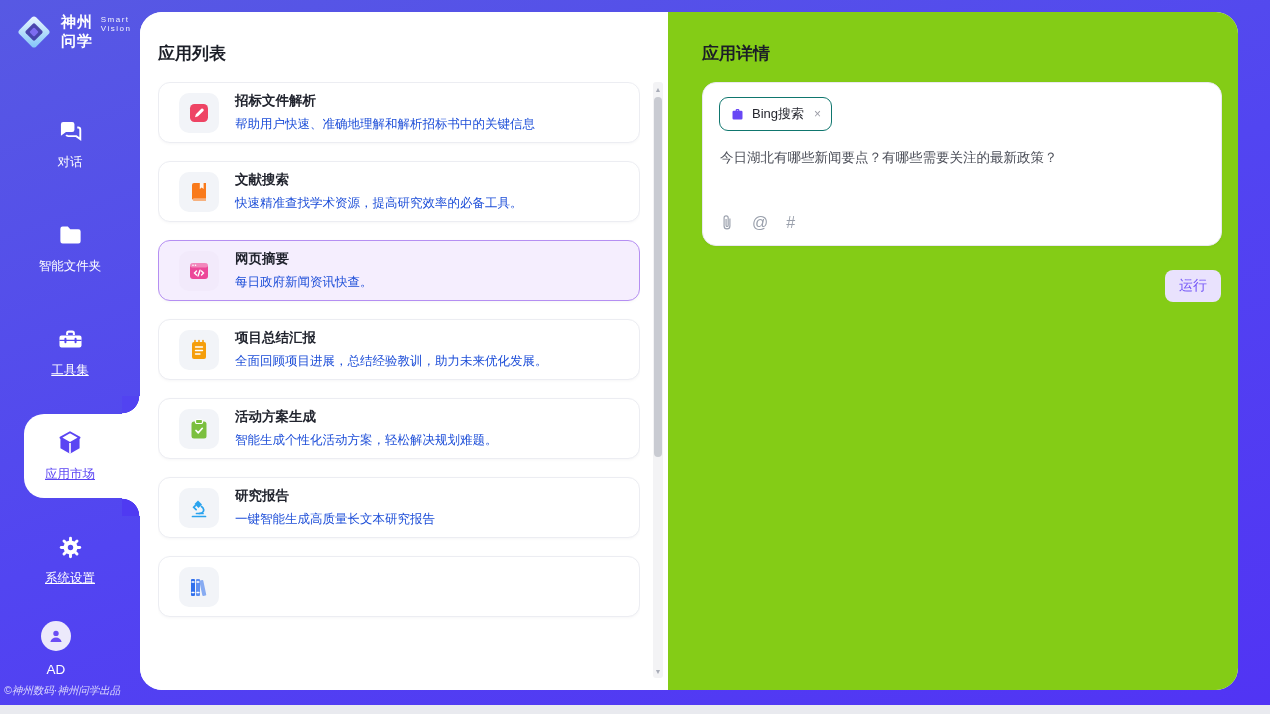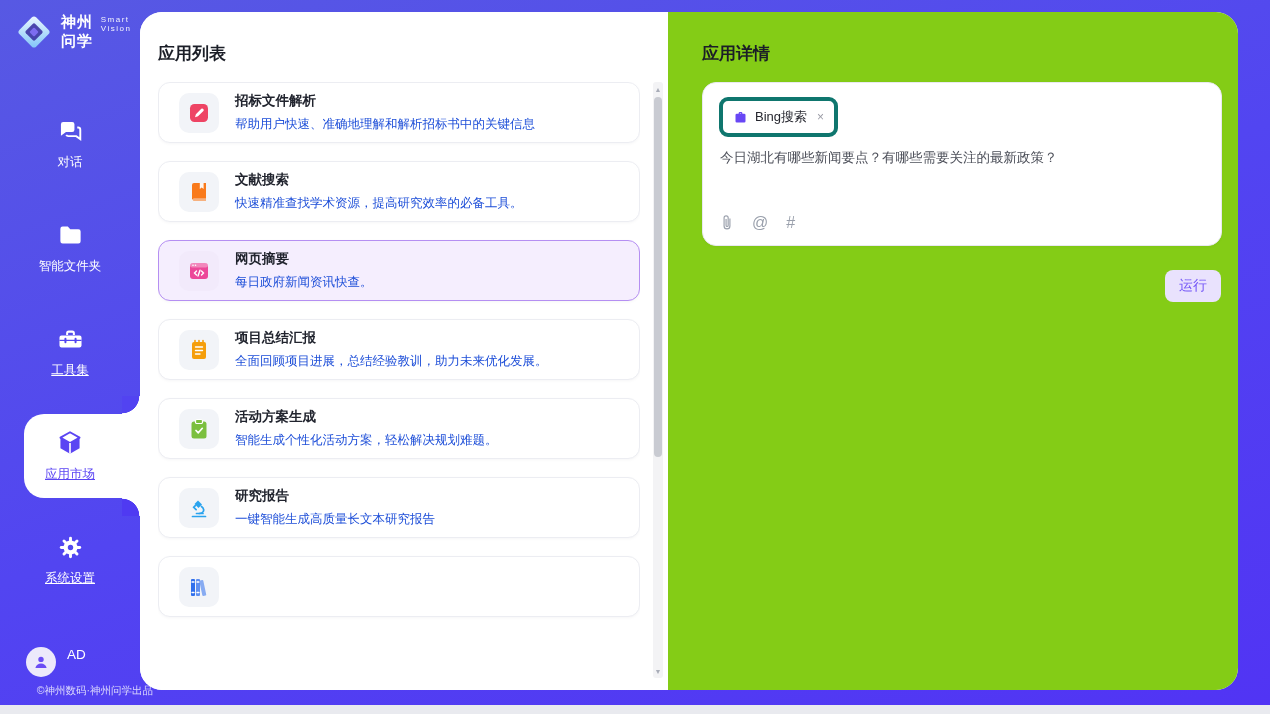--- a/index.html
+++ b/index.html
@@ -26,25 +26,25 @@
 
   .nav-item.active { color:#5b45f3; }
   .active-blob { display:none; }
   .nav-item.active .active-blob { display:block; position:absolute; left:24px; right:0; top:10px; bottom:10px;
               background:#fff; border-radius:20px 0 0 20px; z-index:1; }
   .nav-item.active::before { content:""; position:absolute; right:0; top:-8px; width:18px; height:18px; z-index:1;
               background:radial-gradient(circle 18px at 0 0, #5243f1 0 17px, #fff 17.6px); }
   .nav-item.active::after  { content:""; position:absolute; right:0; bottom:-8px; width:18px; height:18px; z-index:1;
               background:radial-gradient(circle 18px at 0 100%, #4f3af2 0 17px, #fff 17.6px); }
 
-  .user { position:absolute; bottom:28px; left:0; width:112px; display:flex; justify-content:center; gap:11px; cursor:pointer; }
+  .user { position:absolute; bottom:28px; left:0; width:112px; display:flex; align-items:center; justify-content:center; gap:11px; cursor:pointer;flex-direction:column; }
   .avatar { width:30px; height:30px; border-radius:50%; background:#ece9fb; display:flex; align-items:center; justify-content:center; }
   .user-label { color:#fff; font-size:13.5px; }
-  .side-footer { position:absolute; bottom:7px; left:13px; width:140px; text-align:right;
-                 color:rgba(255,255,255,.78); font-size:10.5px; }
+  .side-footer { position:absolute; bottom:7px; left:4px; width:140px; text-align:left;
+                 color:rgba(255,255,255,.78); font-size:10.5px;font-style:italic; }
 
   
   .content { position:absolute; left:140px; top:12px; width:1098px; height:678px;
              border-radius:22px; overflow:hidden; display:flex; background:#fff; }
   .list-panel { position:relative; width:528px; background:#fff; }
   .detail-panel { position:relative; flex:1; background:#84cc16; }
   .panel-title { position:absolute; top:30px; font-size:17px; font-weight:bold; color:#1b1e27; }
   .list-panel .panel-title { left:18px; }
   .detail-panel .panel-title { left:34px; }
 
@@ -67,21 +67,21 @@
   .sb-arrow { position:absolute; left:0; width:10px; height:12px; color:#a9adb8; font-size:7px;
               display:flex; align-items:center; justify-content:center; cursor:pointer; }
   .sb-up { top:1px; } .sb-down { bottom:1px; }
   .sb-thumb { position:absolute; top:15px; left:1px; width:8px; height:360px;
               background:#c9cbd2; border-radius:4px; cursor:pointer; }
 
   
   .composer { position:absolute; top:70px; left:34px; right:16px; height:164px; background:#fff;
               border:1px solid #e9e9f0; border-radius:14px; box-shadow:0 1px 3px rgba(16,24,40,.03); cursor:text; }
   .chip { position:absolute; top:14px; left:16px; display:inline-flex; align-items:center; gap:7px;
-          border:4px solid #0f766e; border-radius:9px; padding:7px 10px; background:#fff; cursor:pointer; }
+          border:1px solid #0f766e; border-radius:9px; padding:7px 10px; background:#fff; cursor:pointer; }
   .chip-label { font-size:13px; color:#25262e; }
   .chip-close { font-size:12px; color:#9b9ca6; margin-left:3px; cursor:pointer; }
   .query { position:absolute; top:66px; left:17px; right:17px; font-size:13.5px; color:#4c4f59; }
   .composer-icons { position:absolute; left:17px; bottom:13px; display:flex; align-items:center; gap:18px; color:#9aa0ac; }
   .composer-icons > span { display:flex; align-items:center; cursor:pointer; }
   .txt-ico { font-size:16px; line-height:1; }
   .run-btn { position:absolute; top:258px; right:17px; height:32px; min-width:50px; padding:0 14px;
              background:#e9e2fd; color:#7356f7; font-size:14px; border:none; border-radius:8px; cursor:pointer;
              display:flex; align-items:center; justify-content:center; font-family:inherit; }
 

